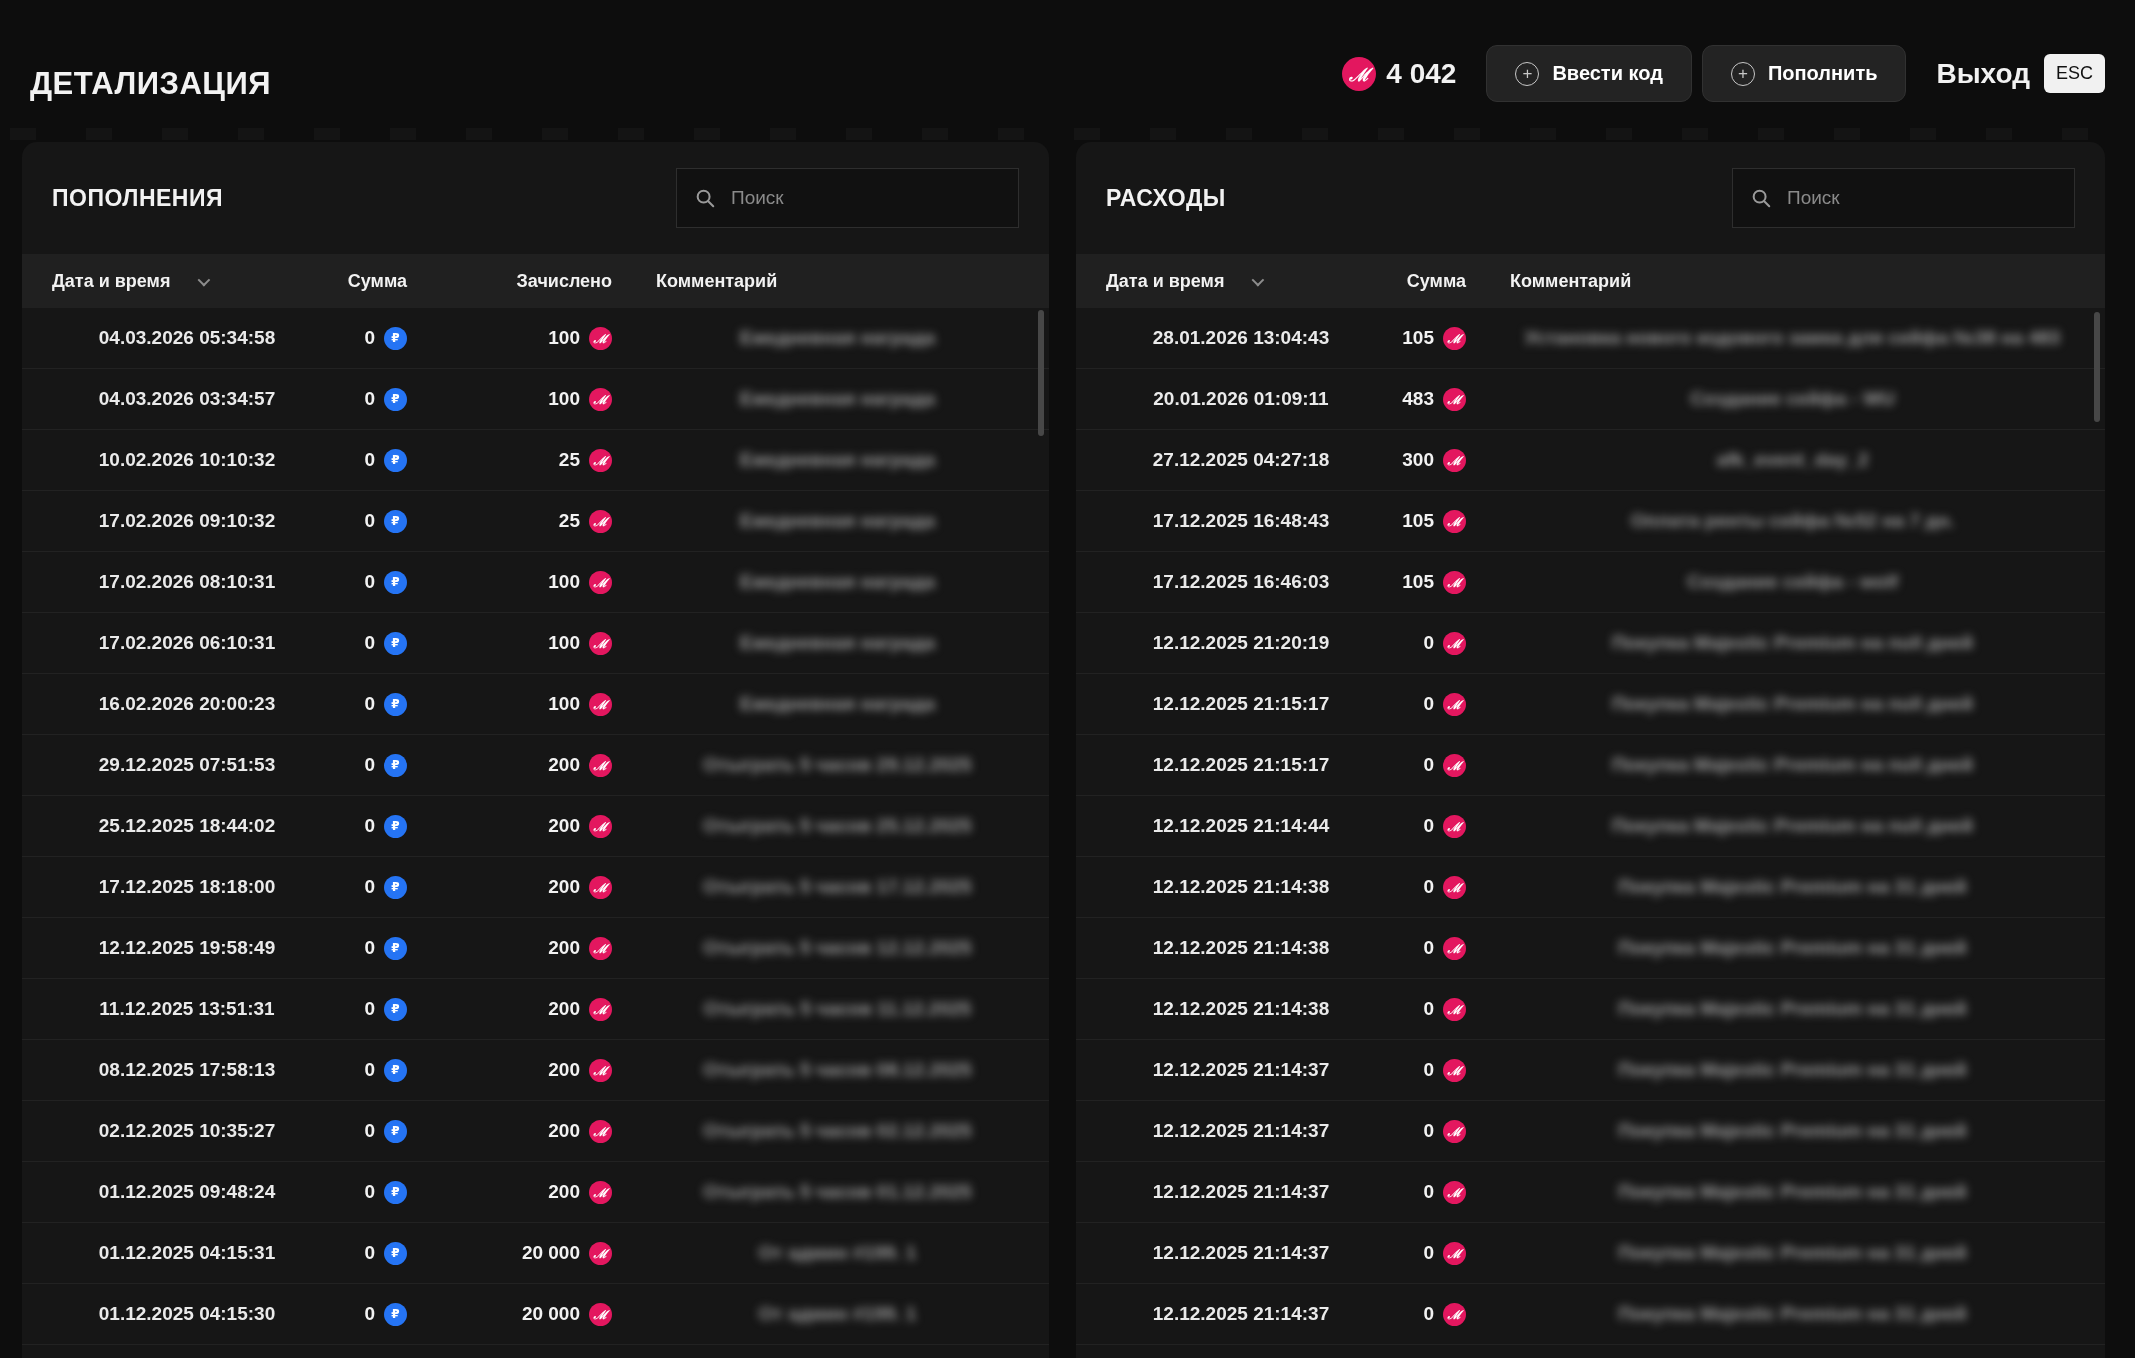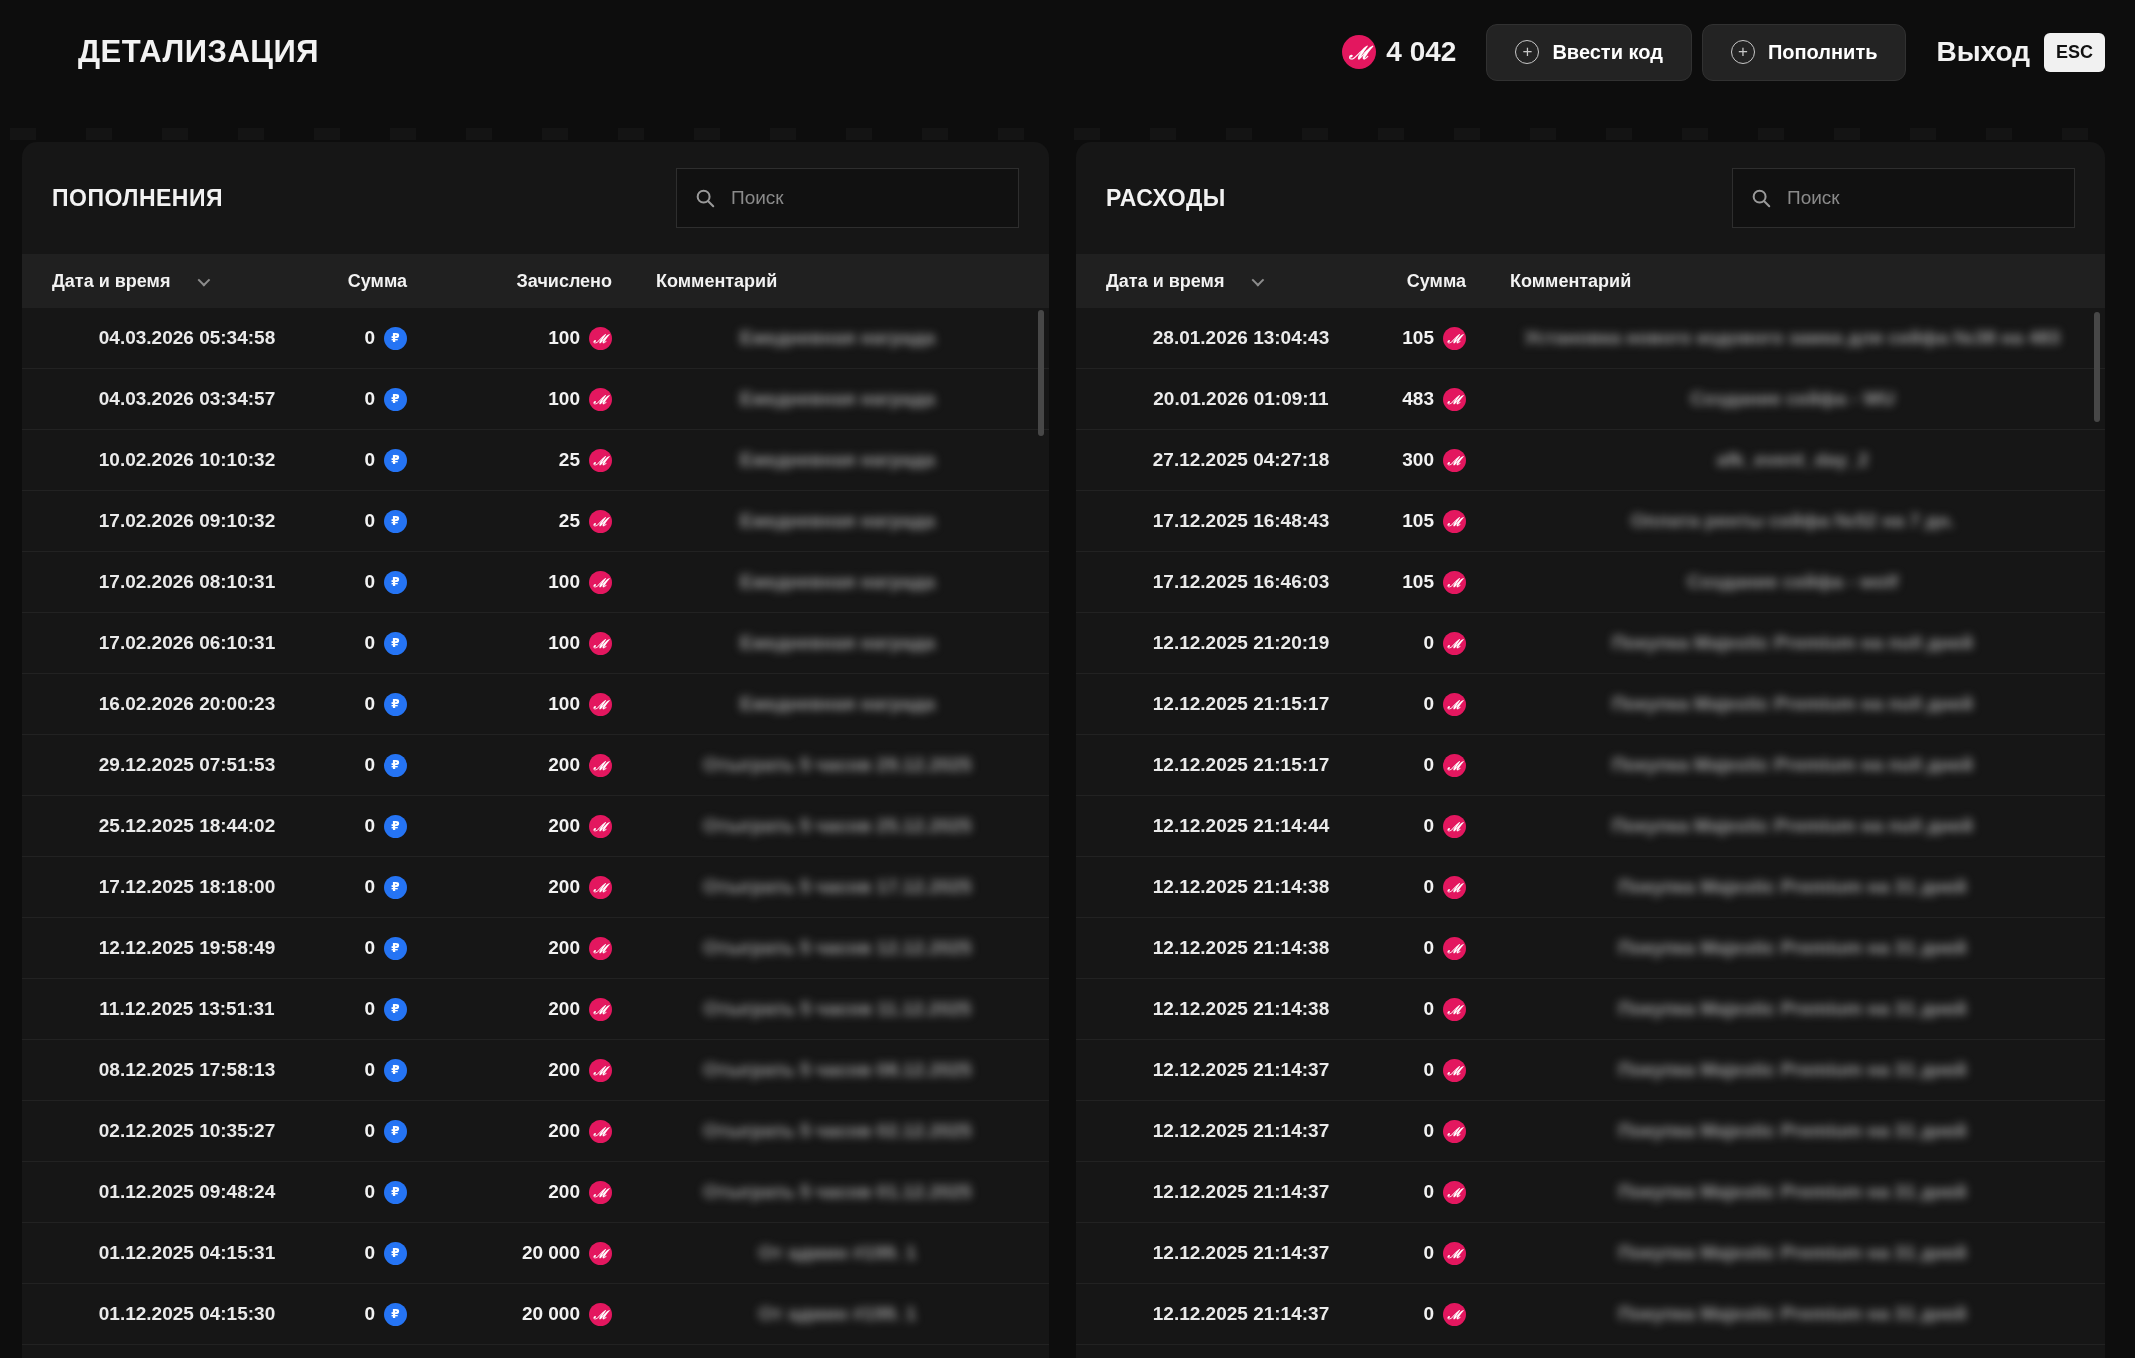--- a/index.html
+++ b/index.html
@@ -7,38 +7,38 @@
     --accent_pink:#e3175f; --accent_blue:#2574f4; --text:#f2f2f2; --muted:#979797;
   }
   *{box-sizing:border-box;}
   html,body{margin:0;padding:0;}
   body{
     width:2135px;height:1358px;overflow:hidden;position:relative;
     background:var(--bg);color:var(--text);
     font-family:"Liberation Sans","DejaVu Sans",sans-serif;
   }
   
-  .topbar{position:absolute;top:0;left:0;right:0;height:104px;display:flex;align-items:center;padding:12px 30px;z-index:3;margin-left:48px;}
+  .topbar{position:absolute;top:0;left:0;right:0;height:104px;display:flex;align-items:flex-end;padding:2px 30px;z-index:3;}
   .page-title{font-size:31px;font-weight:800;letter-spacing:.5px;}
   .topbar-right{margin-left:auto;display:flex;align-items:center;gap:30px;}
   .balance{display:flex;align-items:center;gap:10px;font-size:28px;font-weight:800;}
   .coin{display:inline-flex;align-items:center;justify-content:center;border-radius:50%;color:#fff;
         font-family:"DejaVu Serif",serif;font-style:italic;font-weight:700;flex:0 0 auto;}
   .coin.m{background:var(--accent_pink);}
   .coin.rub{background:var(--accent_blue);font-style:normal;font-family:"DejaVu Sans",sans-serif;}
   .coin.big{width:34px;height:34px;font-size:18px;}
   .coin.sm{width:23px;height:23px;font-size:12px;margin-left:9px;}
   .btn-group{display:flex;gap:10px;}
   .btn{display:flex;align-items:center;gap:13px;height:57px;padding:0 28px;background:#232323;
        border:1px solid #313131;border-radius:11px;font-size:20px;font-weight:600;color:#fff;cursor:pointer;}
   .plus-circle{width:24px;height:24px;border:1.6px solid #c7c7c7;border-radius:50%;display:inline-flex;
        align-items:center;justify-content:center;font-size:17px;line-height:1;color:#c7c7c7;font-weight:400;padding-bottom:1px;}
   .exit{display:flex;align-items:center;gap:14px;cursor:pointer;}
   .exit-label{font-size:28px;font-weight:700;}
-  .esc-badge{background:#f1f1f1;color:#111;font-size:18px;font-weight:700;padding:9px 12px;border-radius:6px;}
+  .esc-badge{background:#f1f1f1;color:#111;font-size:18px;font-weight:400;padding:9px 12px;border-radius:6px;}
   
   .watermark-row{position:absolute;top:128px;left:10px;right:10px;height:12px;z-index:0;opacity:.55;
     background:repeating-linear-gradient(90deg, rgba(255,255,255,0.055) 0 26px, transparent 26px 76px);}
   
   .panel{position:absolute;top:142px;height:1260px;background:var(--panel);border-radius:15px;overflow:hidden;z-index:1;}
   .panel.left{left:22px;width:1027px;}
   .panel.right{left:1076px;width:1029px;}
   .panel-head{display:flex;align-items:center;justify-content:space-between;padding:26px 30px;height:112px;}
   .panel-title{font-size:23px;font-weight:800;letter-spacing:.5px;}
   .search{position:relative;width:343px;height:60px;}

